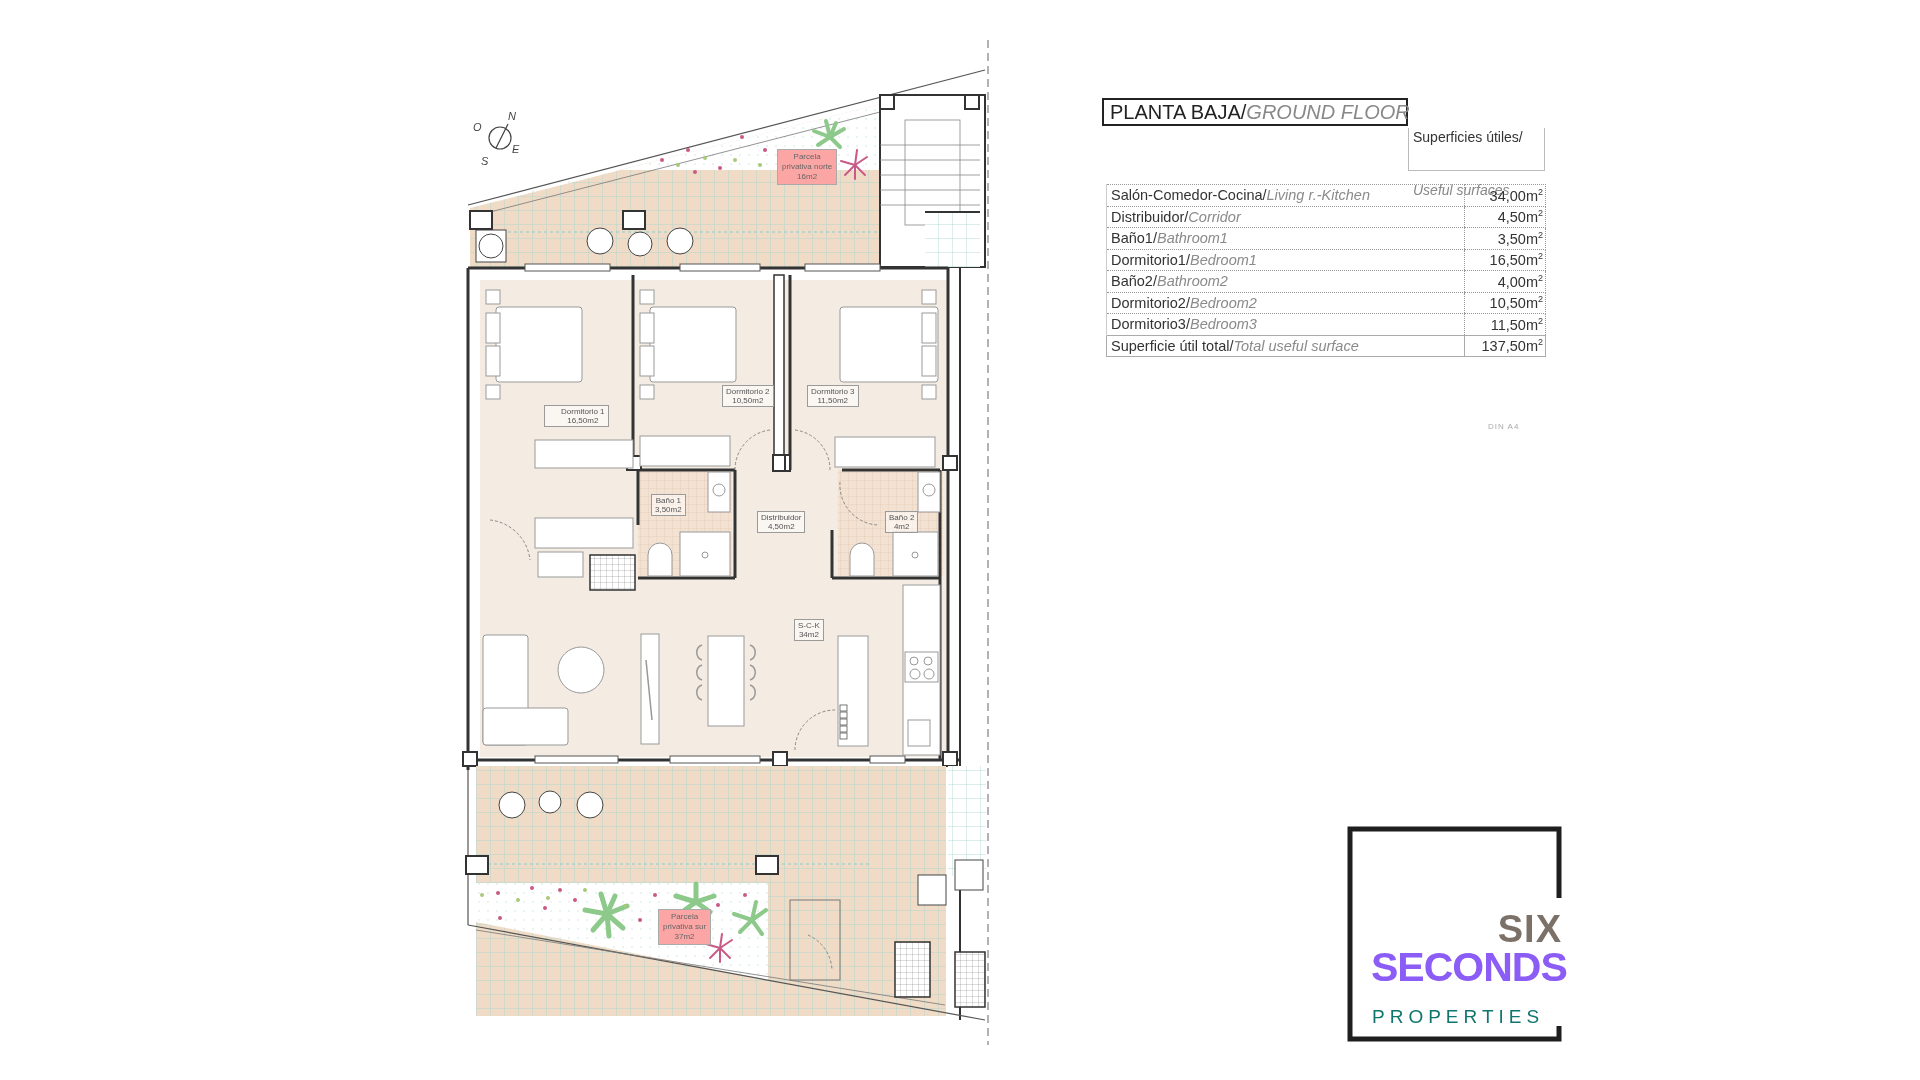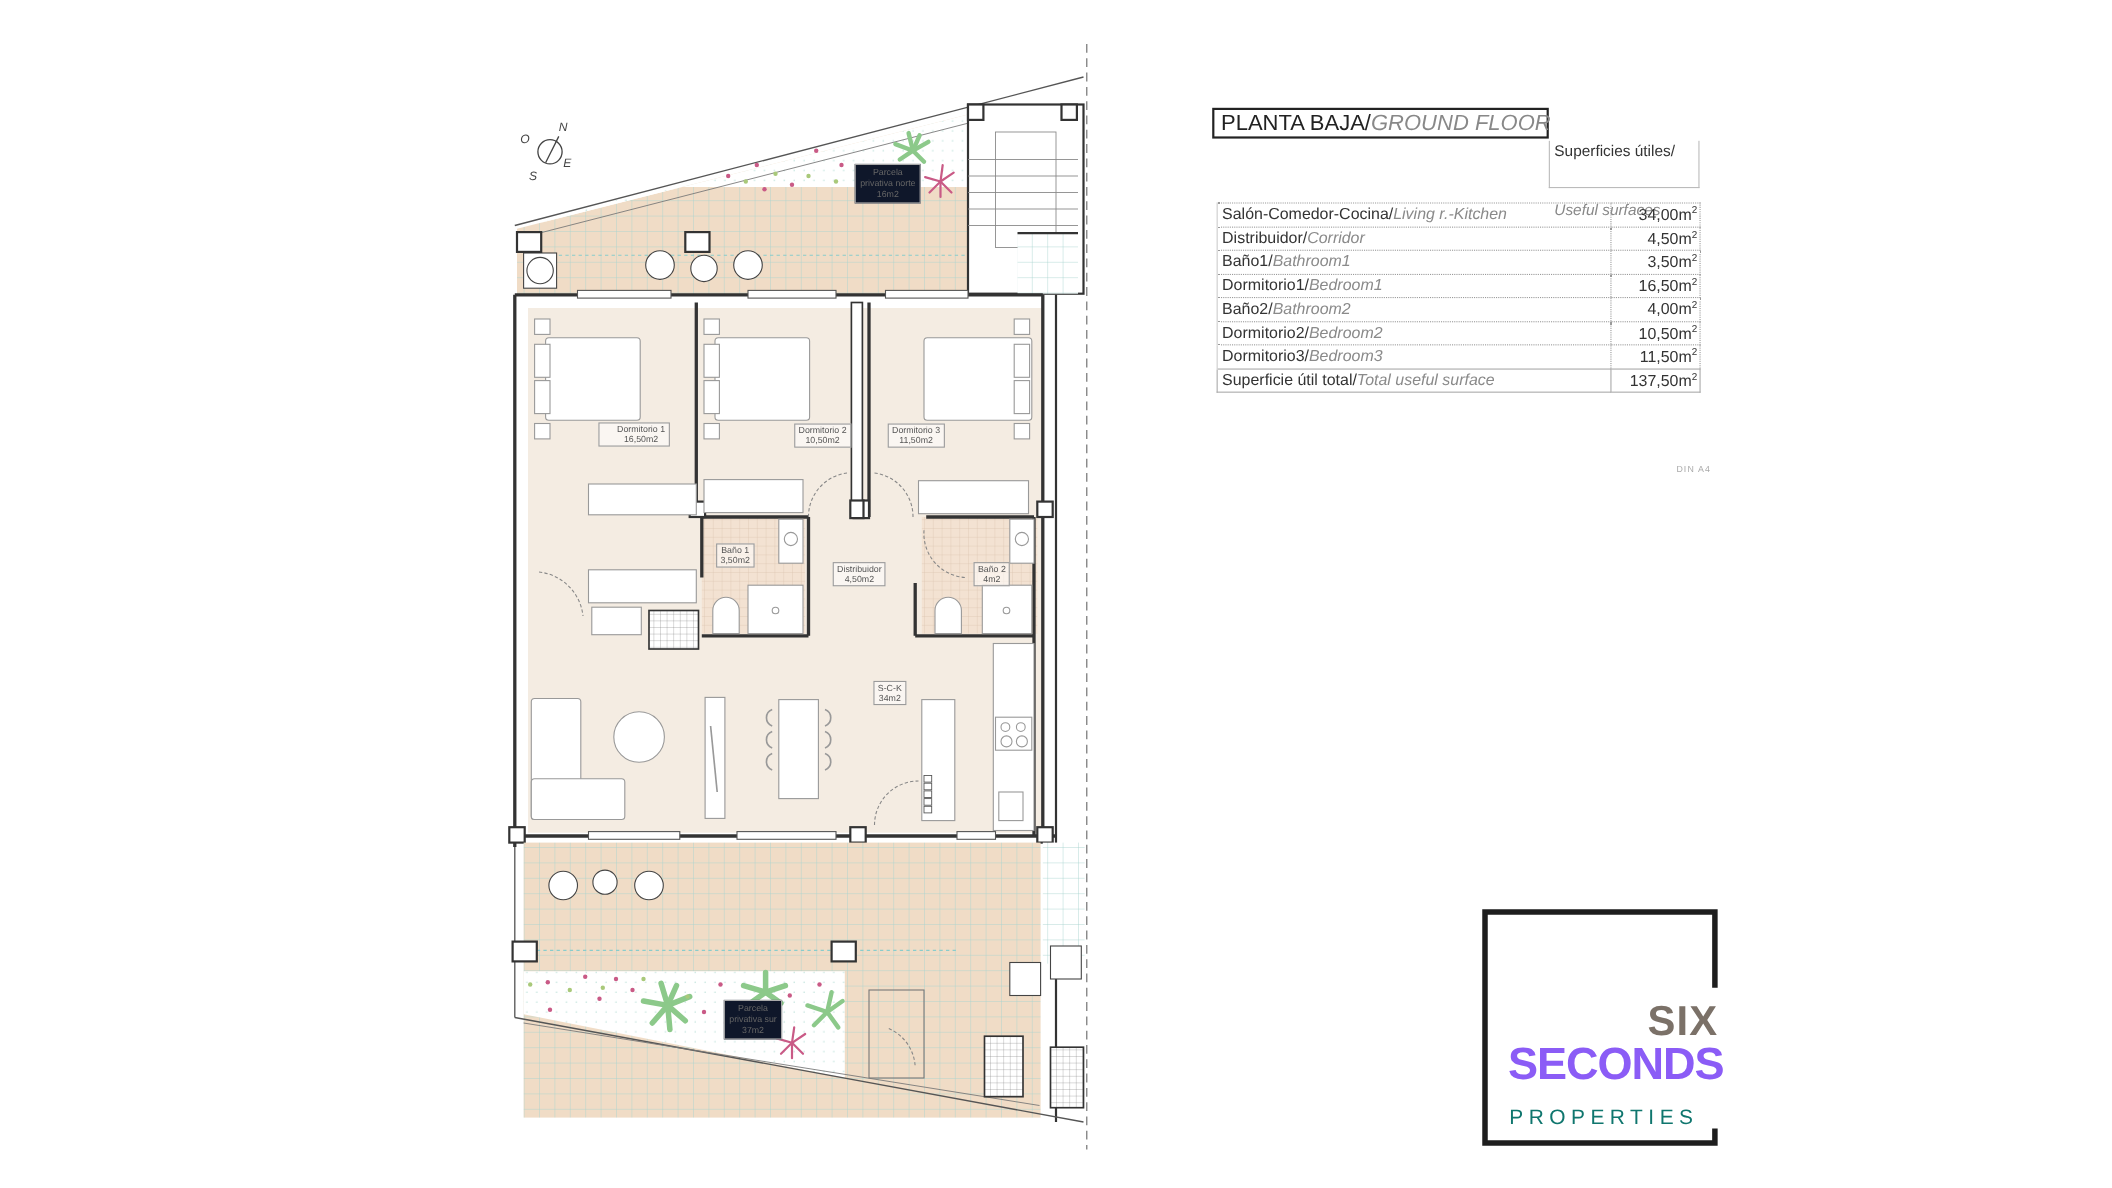--- a/index.html
+++ b/index.html
@@ -2,21 +2,21 @@
 <html><head>
 <meta charset="utf-8">
 <style>
   html, body { margin:0; padding:0; background:#ffffff; }
   body { width:1920px; height:1080px; position:relative; overflow:hidden;
          font-family:"Liberation Sans", sans-serif; color:#333; }
   .plan { position:absolute; left:0; top:0; width:1920px; height:1080px; }
   .room-label { position:absolute; background:rgba(255,255,255,0.55); border:1px solid #9a9a9a;
                 font-size:8px; line-height:9px; color:#555; text-align:center; padding:1px 3px;
                 font-family:"Liberation Sans", sans-serif; }
-  .garden-label { position:absolute; background:#0f172a; border:1px solid #aaa; font-size:8px; line-height:10px;
+  .garden-label { position:absolute; background:#fca5a5; border:1px solid #aaa; font-size:8px; line-height:10px;
                   color:#666; text-align:center; padding:2px 4px; }
   .compass-letter { position:absolute; font-size:11px; color:#444; font-style:italic; }
 
   .title-box { position:absolute; left:1102px; top:98px; width:306px; height:28px;
                border:2px solid #222; box-sizing:border-box; font-size:20px; line-height:24px;
                padding-left:6px; color:#222; white-space:nowrap; }
   .title-box .it { font-style:italic; color:#888; font-weight:300; }
   .useful-box { position:absolute; left:1408px; top:128px; width:137px; height:43px;
                 border:1px solid #bbb; border-top:none; box-sizing:border-box; font-size:14px;
                 line-height:19px; padding-left:4px; color:#333; }
@@ -24,21 +24,21 @@
 
   table.surf { position:absolute; left:1106px; top:184px; width:440px; border-collapse:collapse;
                font-size:14.5px; color:#333; }
   table.surf td { border-top:1px dotted #999; border-bottom:1px dotted #999; height:20.5px; padding:0 4px;
                   white-space:nowrap; }
   table.surf td.val { border-left:1px dotted #999; border-right:1px dotted #999; text-align:right; width:74px; padding-right:2px; }
   table.surf td.name { border-left:1px solid #ccc; }
   table.surf td .it { font-style:italic; color:#8a8a8a; }
   table.surf tr.total td { border:1px solid #aaa; }
   table.surf sup { font-size:9px; }
-  .din { position:absolute; left:1524px; top:422px; font-size:8px; color:#aaa; letter-spacing:1px; }
+  .din { position:absolute; left:1488px; top:422px; font-size:8px; color:#aaa; letter-spacing:1px; }
 
   .logo { position:absolute; left:1347px; top:826px; width:215px; height:216px;text-align:right; }
   .logo .six { position:absolute; right:0px; top:84px; font-size:38px; font-weight:bold; color:#7b7168;
                letter-spacing:1px; line-height:38px; }
   .logo .seconds { position:absolute; left:24px; top:120px; font-size:41px; font-weight:bold; color:#8b5cf6;
                    letter-spacing:-1px; line-height:42px; }
   .logo .props { position:absolute; left:25px; top:181px; font-size:19px; color:#0f766e; letter-spacing:5px; line-height:20px; }
 </style>
 </head>
 <body>
@@ -341,21 +341,21 @@
     </g>
   </svg>
 
   
   <span class="compass-letter" style="left:508px;top:110px;">N</span>
   <span class="compass-letter" style="left:512px;top:143px;">E</span>
   <span class="compass-letter" style="left:481px;top:155px;">S</span>
   <span class="compass-letter" style="left:473px;top:121px;">O</span>
 
   
-  <div class="room-label" style="left:544px;top:384px;padding-left:16px;">
+  <div class="room-label" style="left:544px;top:405px;padding-left:16px;">
     <div>Dormitorio 1</div>
     <div>16,50m2</div>
   </div>
   <div class="room-label" style="left:722px;top:385px;">
     <div>Dormitorio 2</div>
     <div>10,50m2</div>
   </div>
   <div class="room-label" style="left:807px;top:385px;">
     <div>Dormitorio 3</div>
     <div>11,50m2</div>

